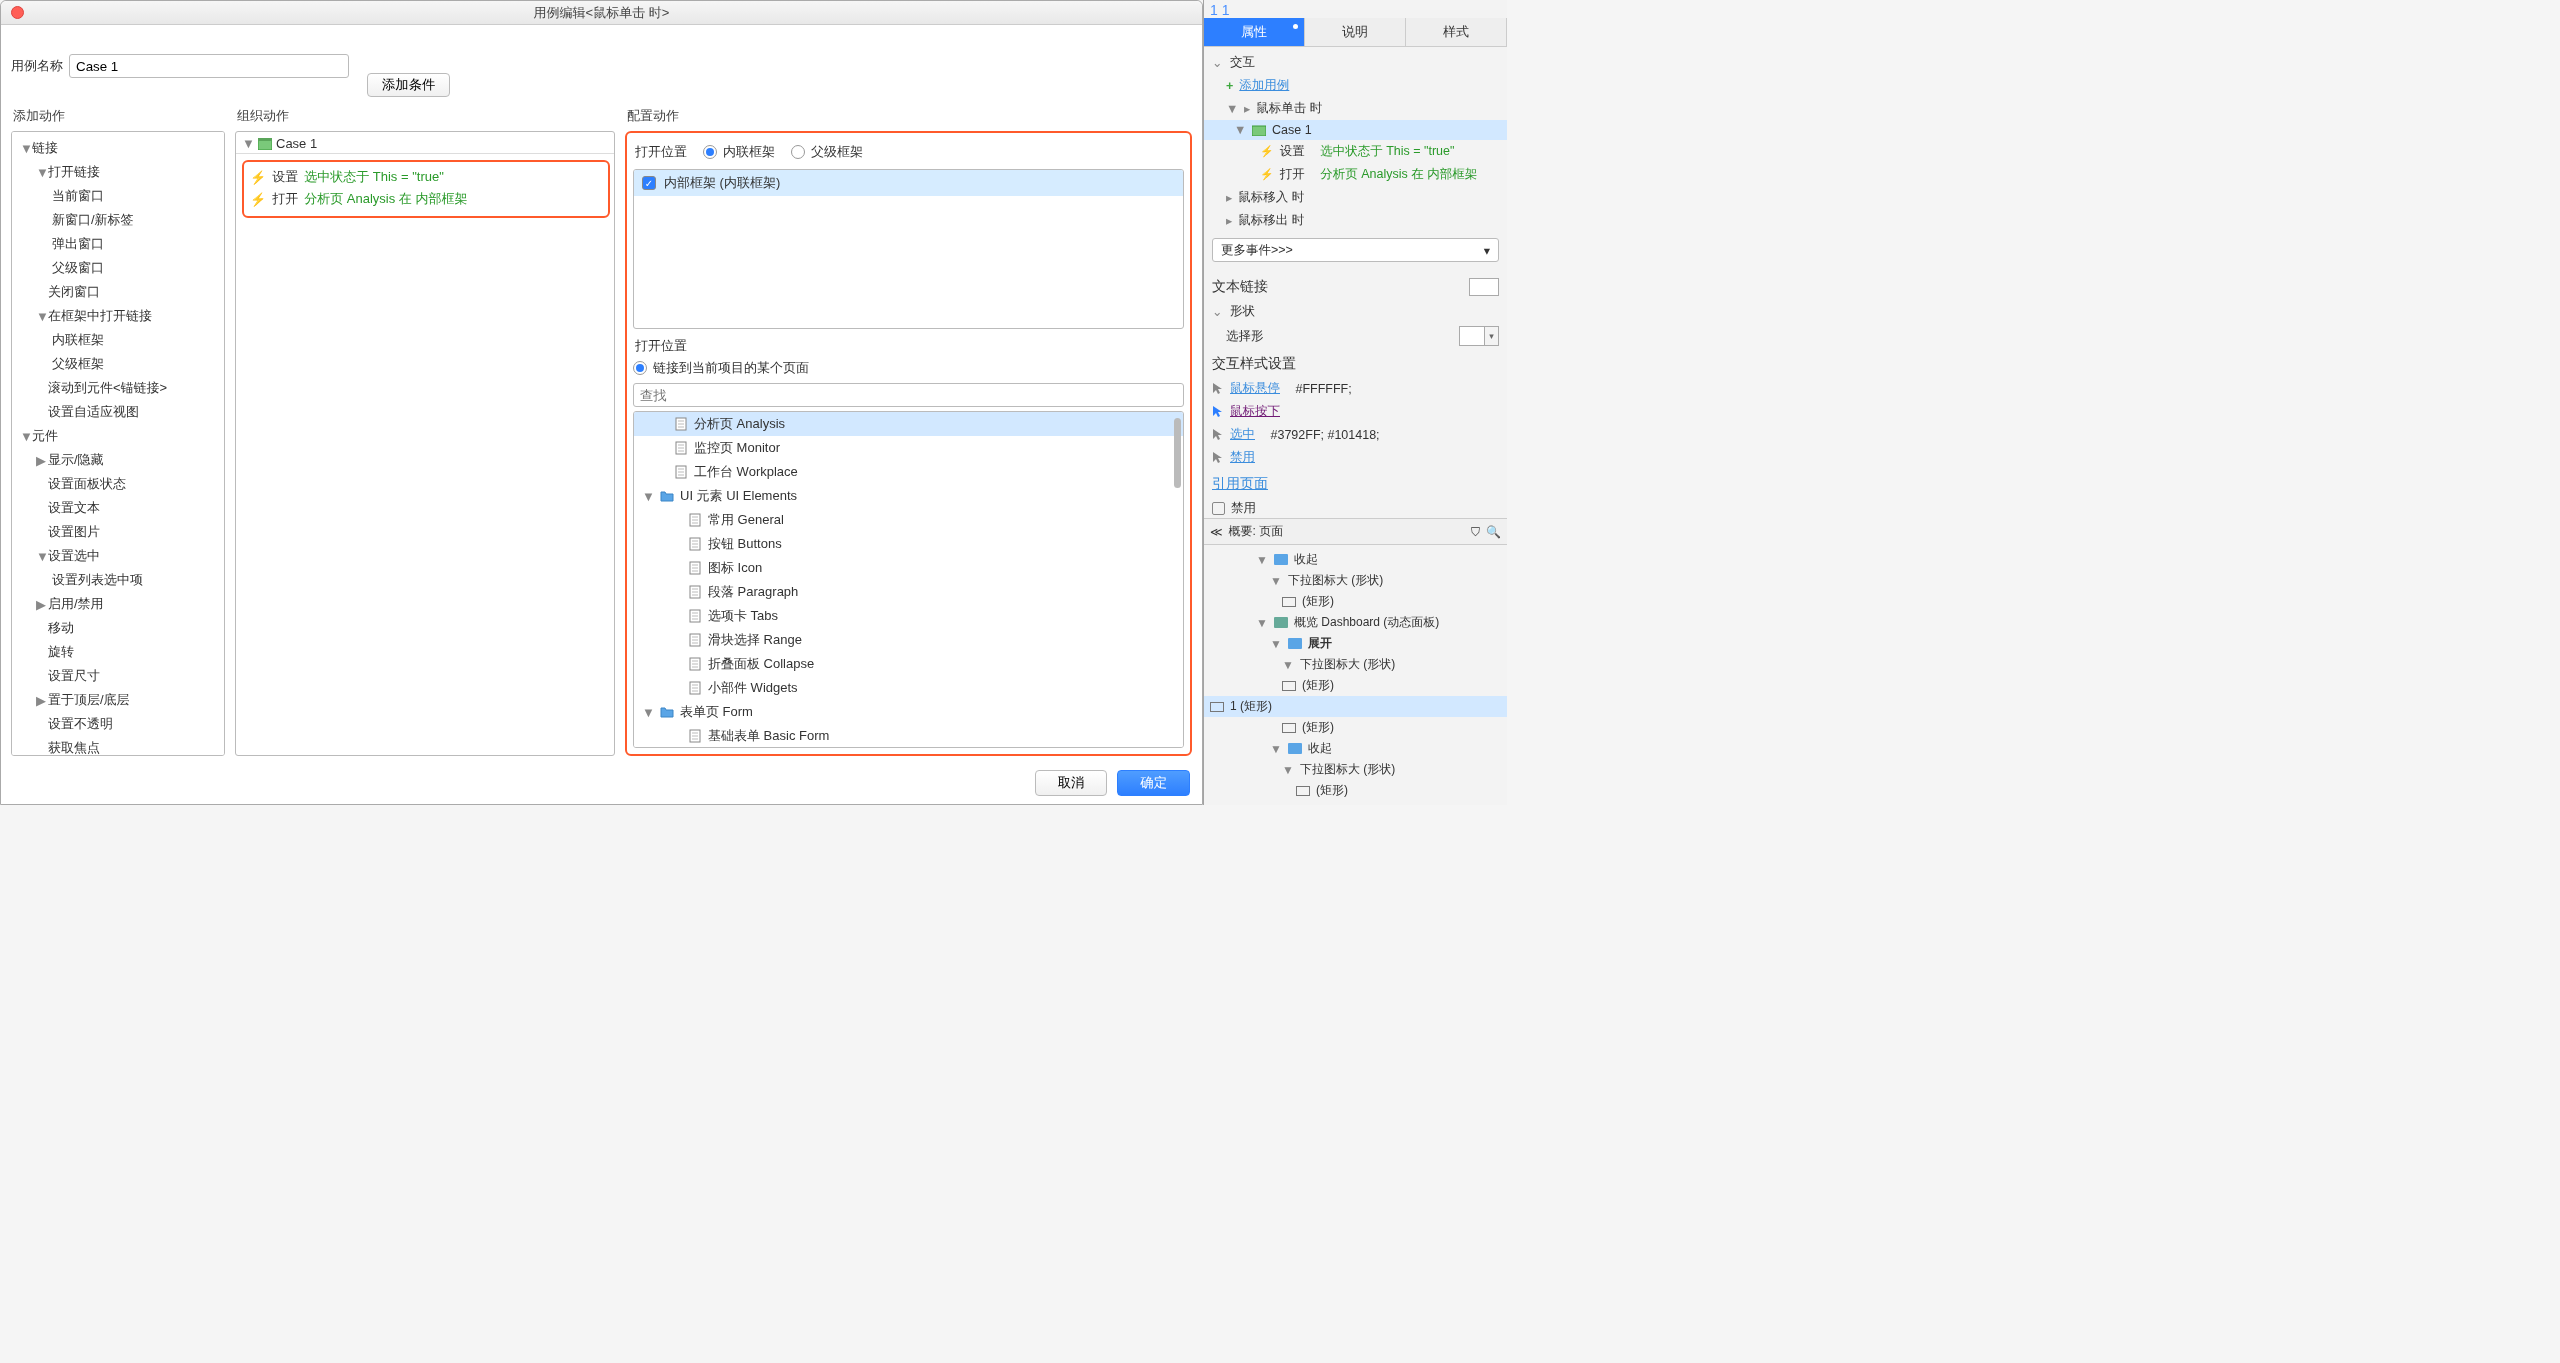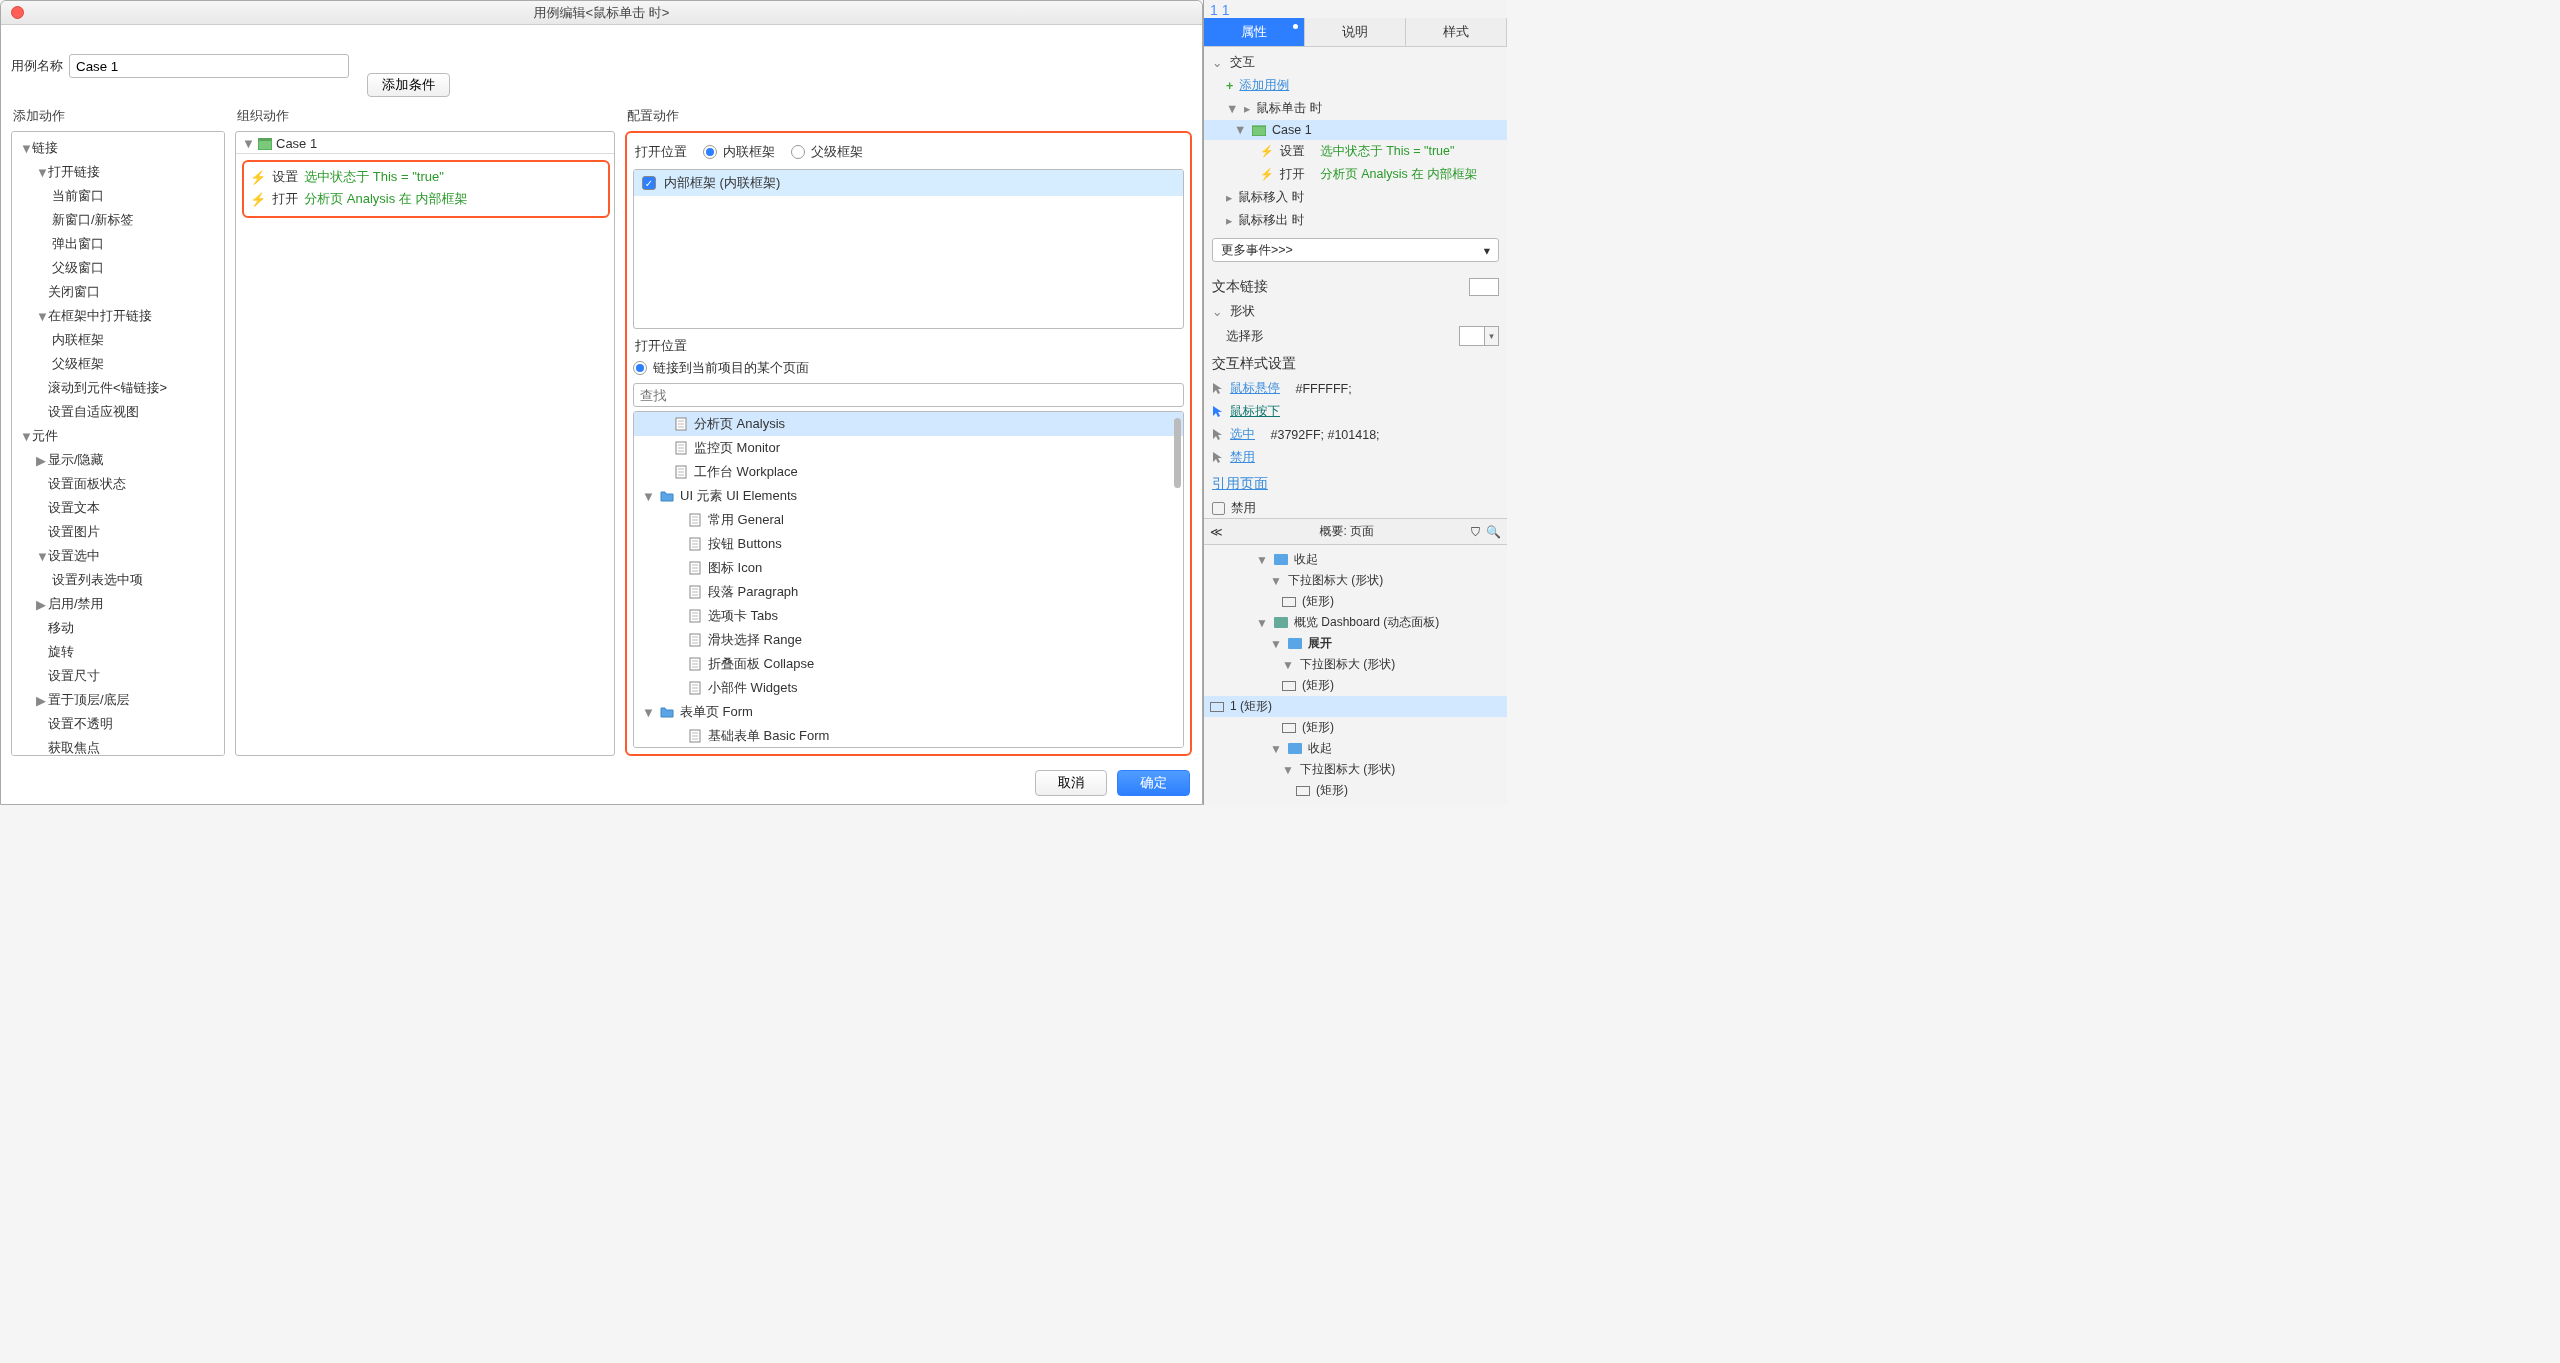--- a/index.html
+++ b/index.html
@@ -87,21 +87,21 @@
 .sec-head { padding: 6px 0 4px 0; font-size: 14px; color: #333; }
 .swatch { width: 30px; height: 18px; border: 1px solid #aaa; background: #fff; display: inline-block; }
 .combo { display: inline-flex; border: 1px solid #aaa; }
 .combo .sw { width: 24px; height: 18px; background: #fff; }
 .combo .dd { width: 14px; height: 18px; border-left: 1px solid #aaa; display: flex; align-items: center; justify-content: center; font-size: 9px; color: #666; }
 .style-row { display: flex; align-items: center; gap: 6px; padding: 3px 0; }
 .cursor-icon { width: 12px; height: 14px; }
 .chk { width: 13px; height: 13px; border: 1px solid #888; border-radius: 2px; display: inline-block; }
 
 .outline-head { background: #f0f0f0; border-top: 1px solid #ccc; border-bottom: 1px solid #ccc; display: flex; align-items: center; padding: 4px 6px; gap: 6px; font-size: 12px; }
-.outline-head .sp { flex: 1; text-align: center; }
+.outline-head .sp { flex: 1; }
 .outline-body { flex: 0 0 auto; padding: 4px 6px; font-size: 12px; overflow-y: auto; }
 .ol-row { display: flex; align-items: center; gap: 6px; padding: 2px 0; white-space: nowrap; }
 .ol-row.sel { background: #d2e8ff; margin: 0 -6px; padding: 2px 6px; }
 .ol-l0 { padding-left: 46px; } .ol-l1 { padding-left: 60px; } .ol-l2 { padding-left: 72px; } .ol-l3 { padding-left: 86px; }
 .rect-icon { width: 14px; height: 10px; border: 1px solid #777; display: inline-block; }
 .folder-mini { width: 14px; height: 11px; background: #5aa5e6; display: inline-block; border-radius: 1px; }
 .dash-mini { width: 14px; height: 11px; background: #6a9; display: inline-block; border-radius: 1px; }
 </style>
 </head>
 <body>
@@ -480,21 +480,21 @@
         </div>
 
       <div class="sec-head">交互样式设置</div>
       <div class="style-row"><svg class="cursor-icon" viewBox="0 0 12 14">
             <path d="M1 1 L1 11 L4 8 L6 12 L8 11 L6 7 L10 7 Z" fill="#888"></path>
           </svg><span class="insp-link">鼠标悬停</span>&nbsp;<span>#FFFFFF;</span></div>
       <div class="style-row">
           <svg class="cursor-icon" viewBox="0 0 12 14">
             <path d="M1 1 L1 11 L4 8 L6 12 L8 11 L6 7 L10 7 Z" fill="#2d7fff"></path>
           </svg>
-          <span class="insp-link" style="color:#0f766e;">鼠标按下</span>
+          <span class="insp-link" style="color:#701a75;">鼠标按下</span>
         </div>
       <div class="style-row"><svg class="cursor-icon" viewBox="0 0 12 14">
             <path d="M1 1 L1 11 L4 8 L6 12 L8 11 L6 7 L10 7 Z" fill="#888"></path>
           </svg><span class="insp-link">选中</span>&nbsp;<span>#3792FF; #101418;</span></div>
       <div class="style-row">
           <svg class="cursor-icon" viewBox="0 0 12 14">
             <path d="M1 1 L1 11 L4 8 L6 12 L8 11 L6 7 L10 7 Z" fill="#888"></path>
           </svg>
           <span class="insp-link">禁用</span>
         </div>

